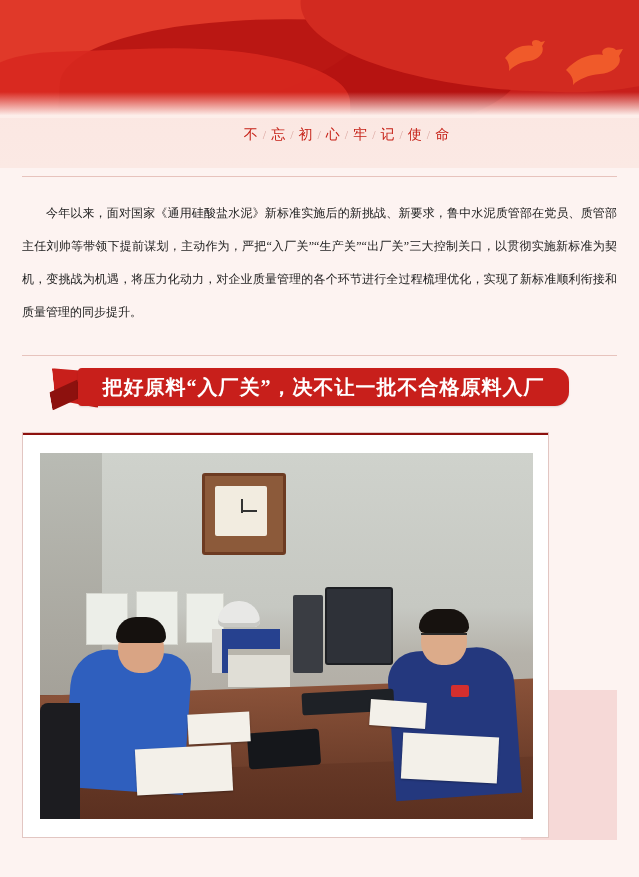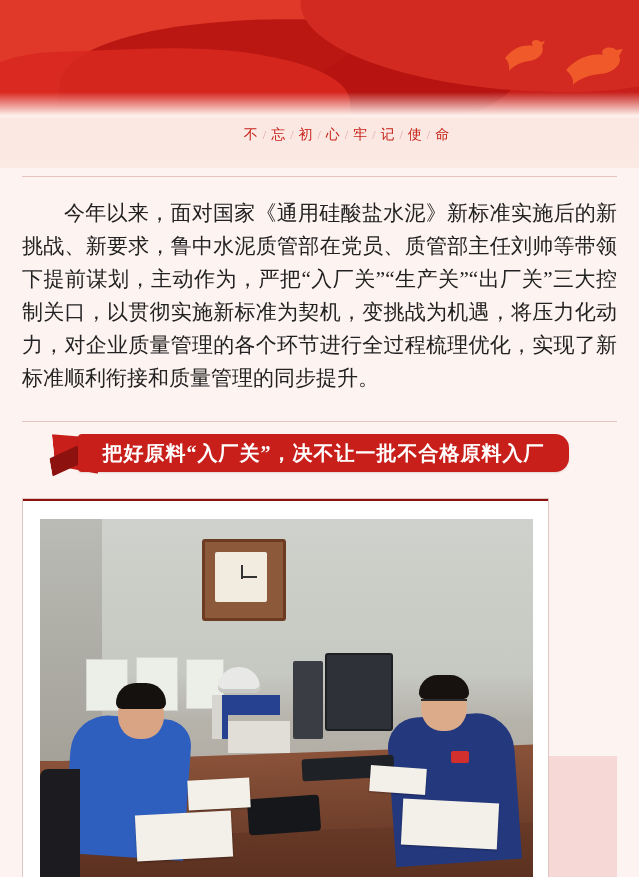--- a/index.html
+++ b/index.html
@@ -119,21 +119,21 @@
   }
 
   
   .para-block {
     margin: 0 auto;
     width: 595px;
     padding: 20px 0 18px;
   }
   .para {
     font-family: "Liberation Serif", serif;
-    font-size: 21px;
+    font-size: 12px;
     line-height: 33px;
     color: #222222;
     text-align: justify;
     text-indent: 2em;
     margin: 0;
   }
 
   
   .ribbon-wrap {
     position: relative;

